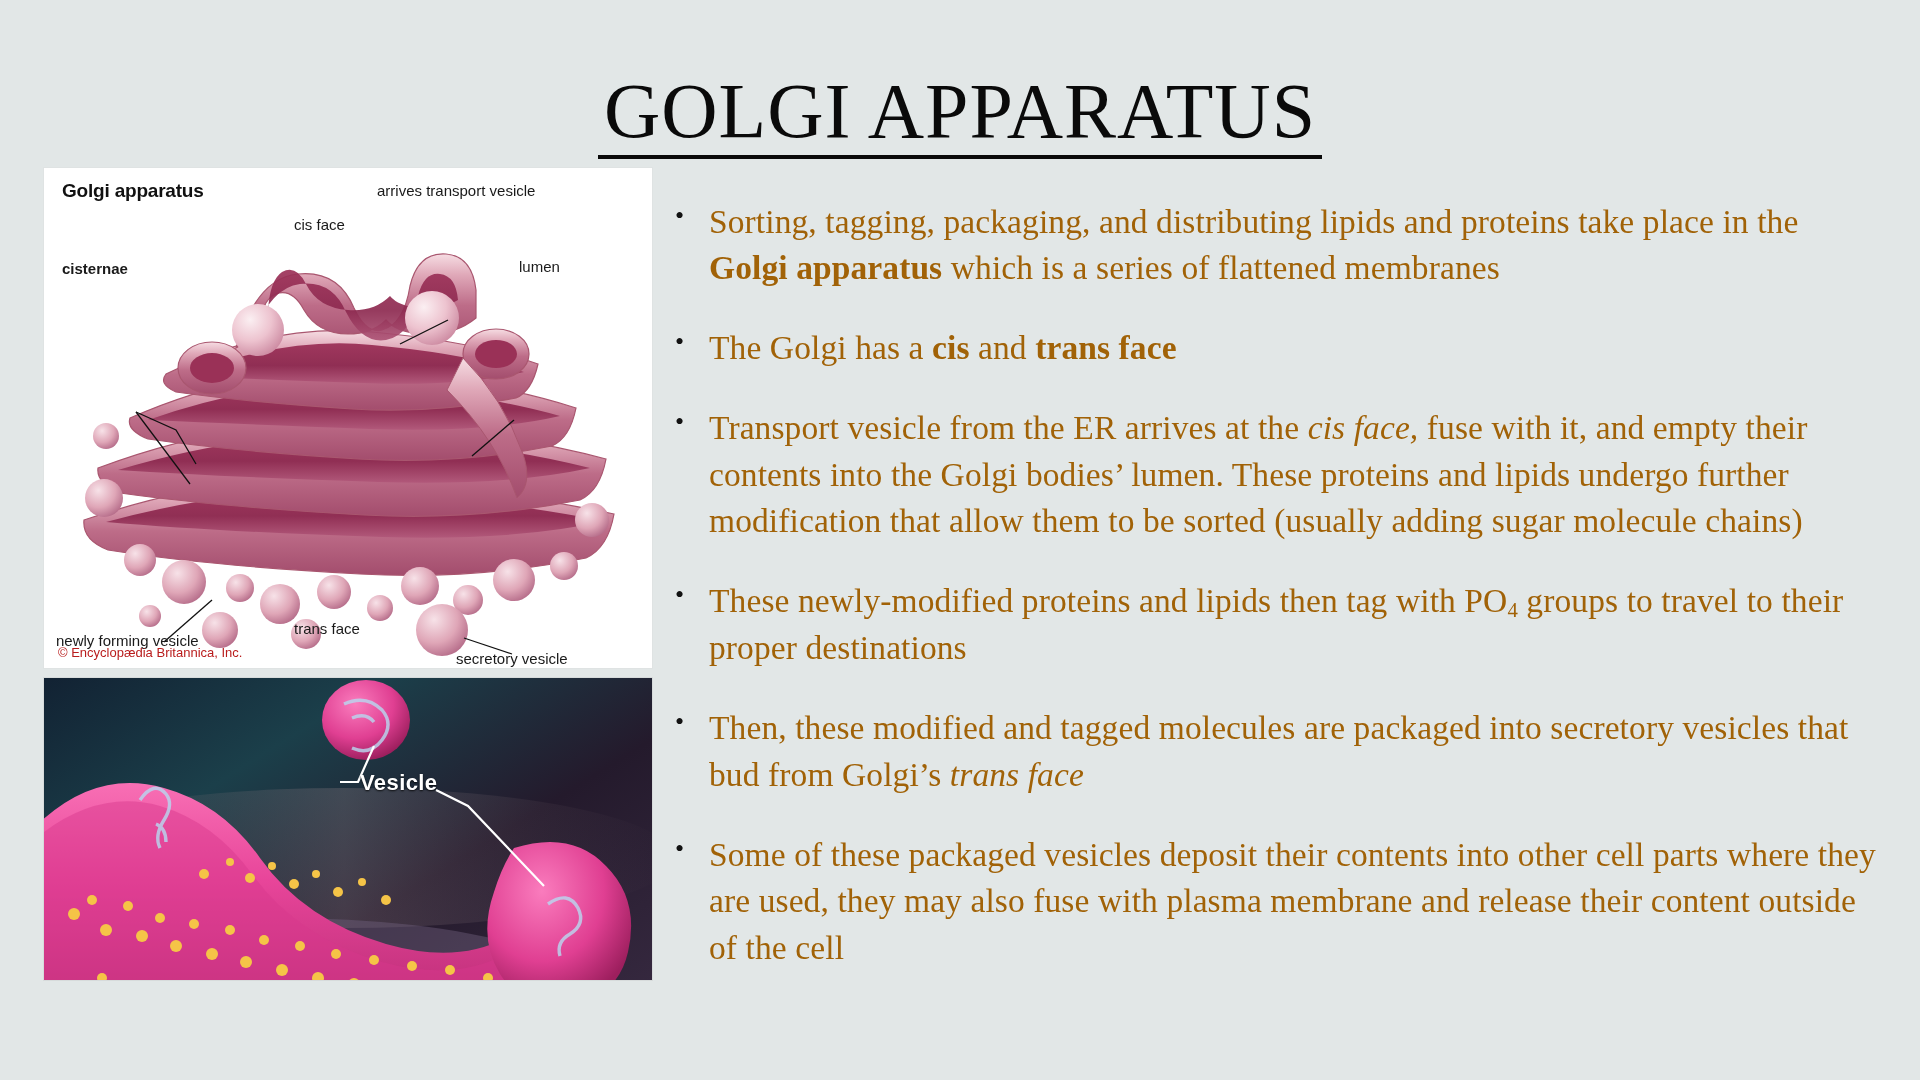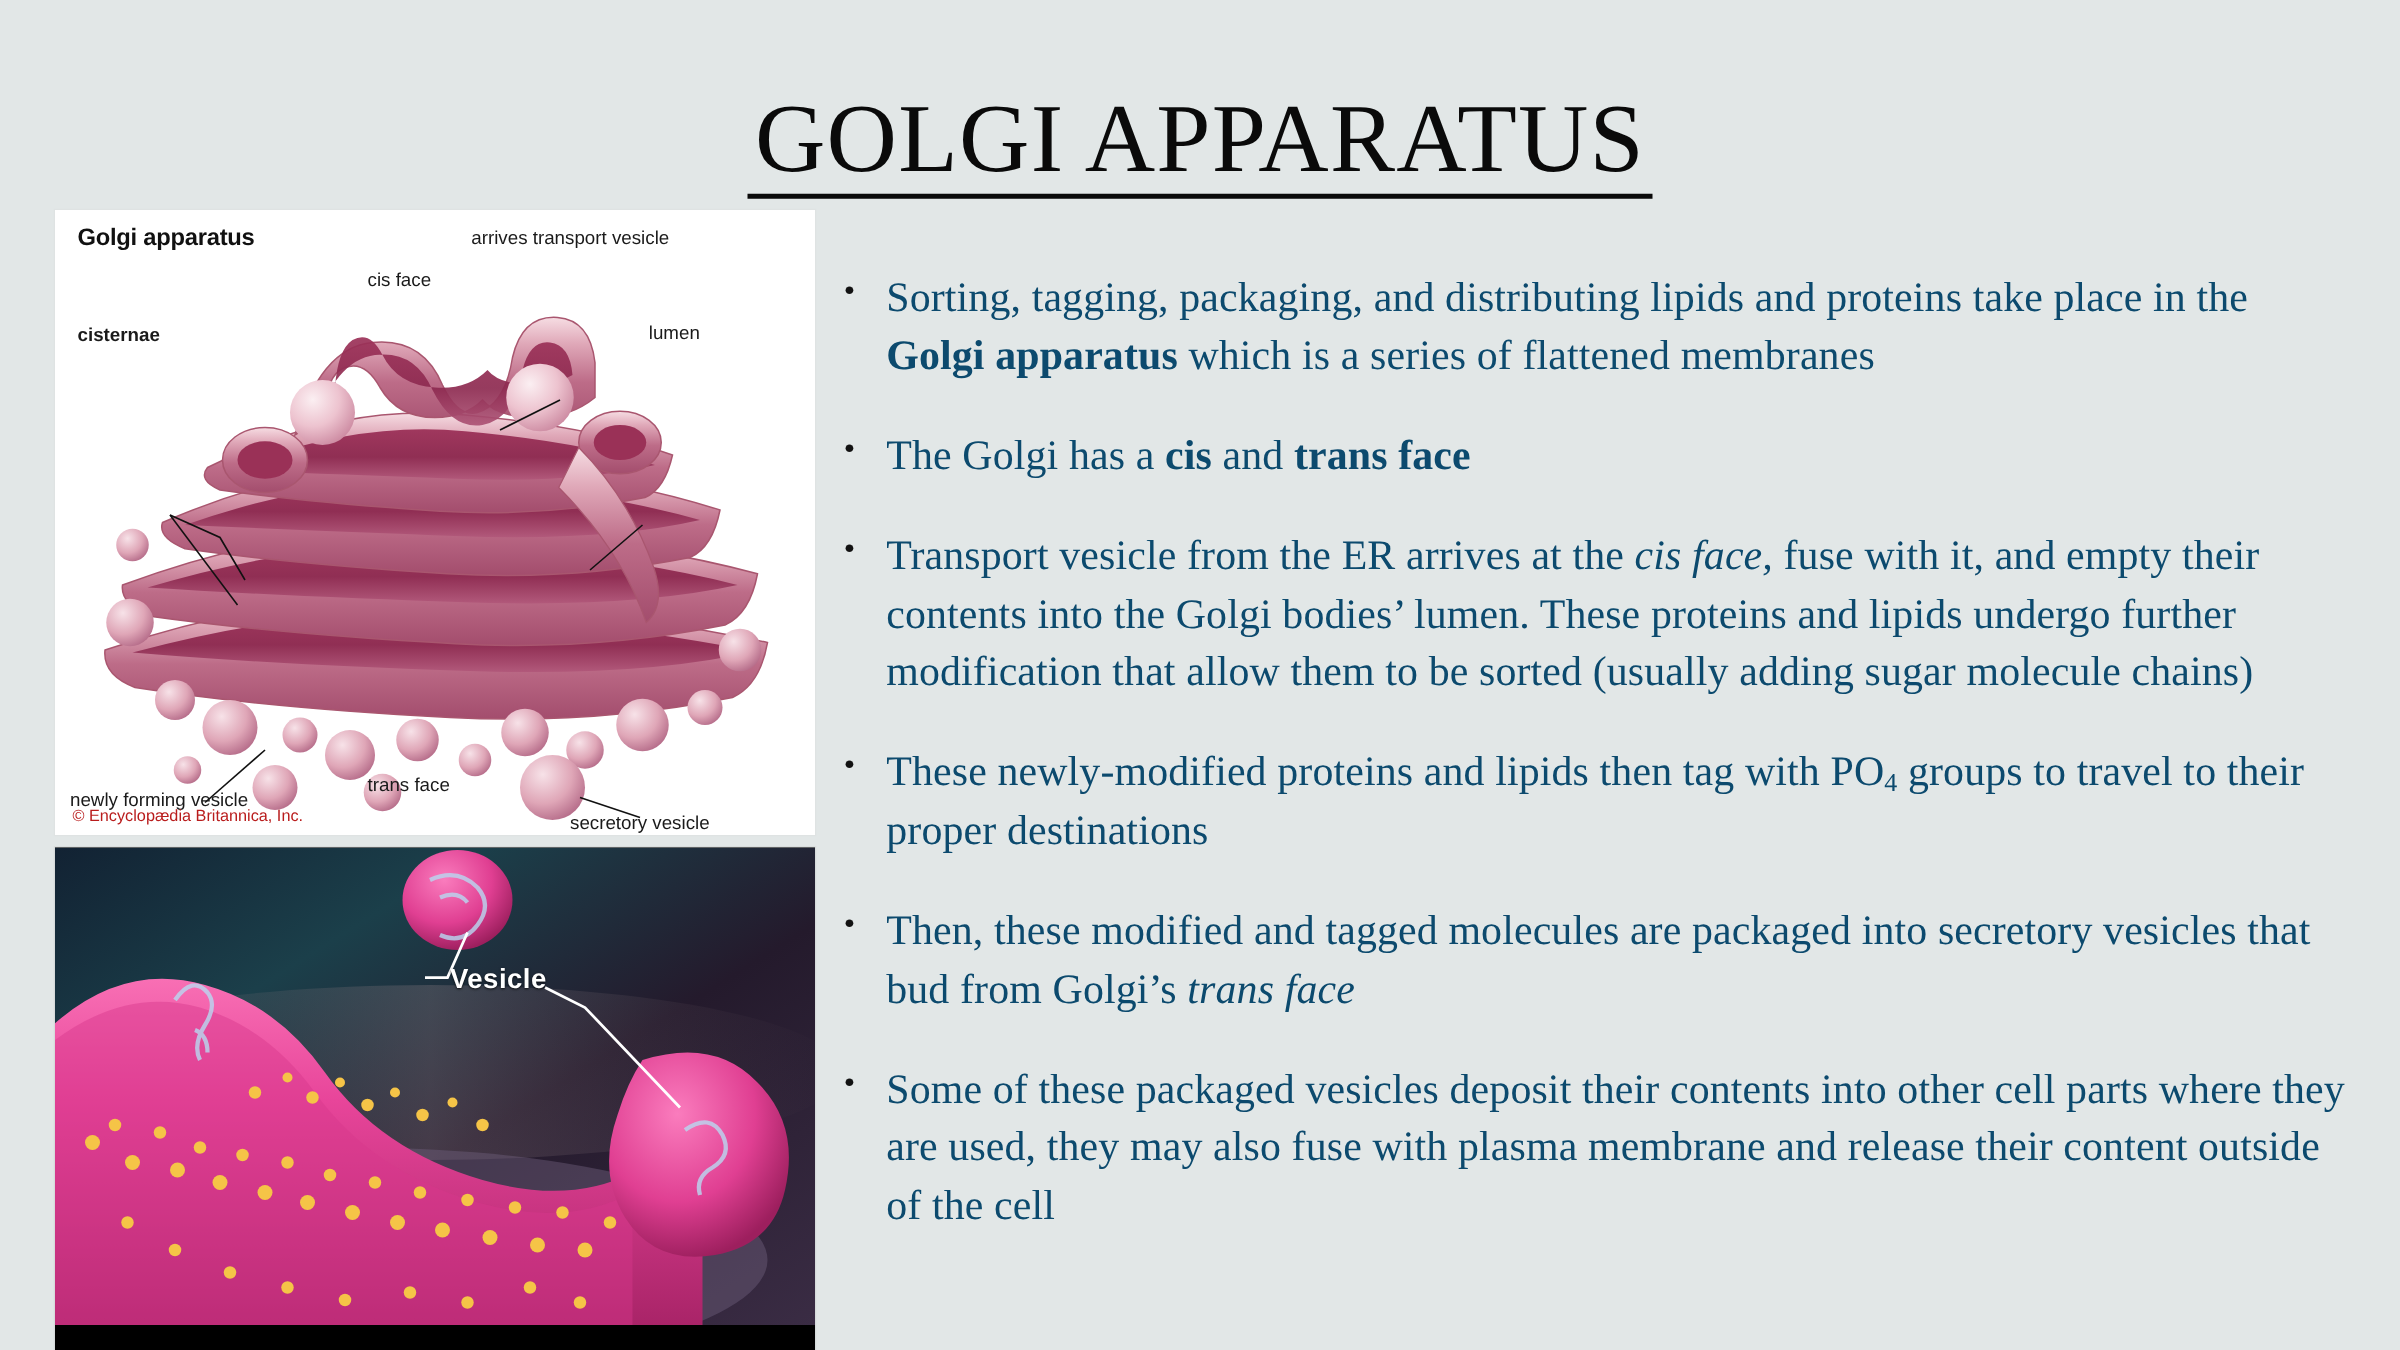--- a/index.html
+++ b/index.html
@@ -56,38 +56,38 @@
     font-family:"Liberation Sans", sans-serif;
     font-size:13px;color:#b91c1c;
   }
 
   
   .golgi-svg{position:absolute;left:0;top:0;}
 
   
   .photo-card{
     position:relative;margin-top:10px;
-    width:608px;height:403px;overflow:hidden;
-    background:#000000;
+    width:608px;height:302px;overflow:hidden;
+    background:#b91c1c;
     box-shadow:0 0 0 1px #d7dbdb;
   }
   .photo-svg{position:absolute;left:0;top:0;}
   .photo-label{
     position:absolute;left:316px;top:700px;
     font-family:"Liberation Sans", sans-serif;
     font-weight:bold;font-size:22px;color:#fff;
     letter-spacing:.4px;
     text-shadow:0 1px 2px rgba(0,0,0,.8);
   }
 
   
   .bullets{
-    position:absolute;left:665px;top:182px;
+    position:absolute;left:665px;top:165px;
     width:1215px;
-    color:#0c4a6e;
+    color:#a16207;
   }
   .bullet{
     position:relative;
     padding-left:44px;
     margin-bottom:22px;
     font-size:33.5px;
     line-height:1.39;
     letter-spacing:.1px;
   }
   .bullet::before{

